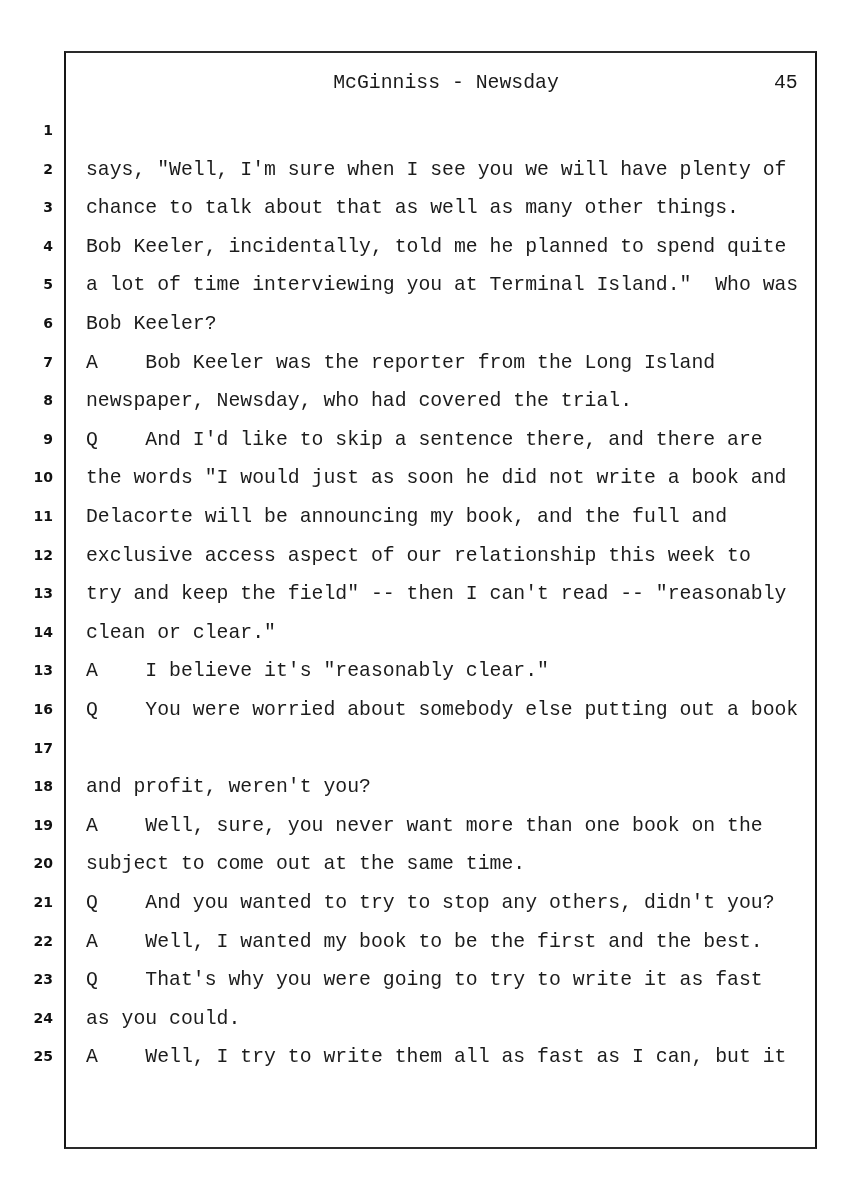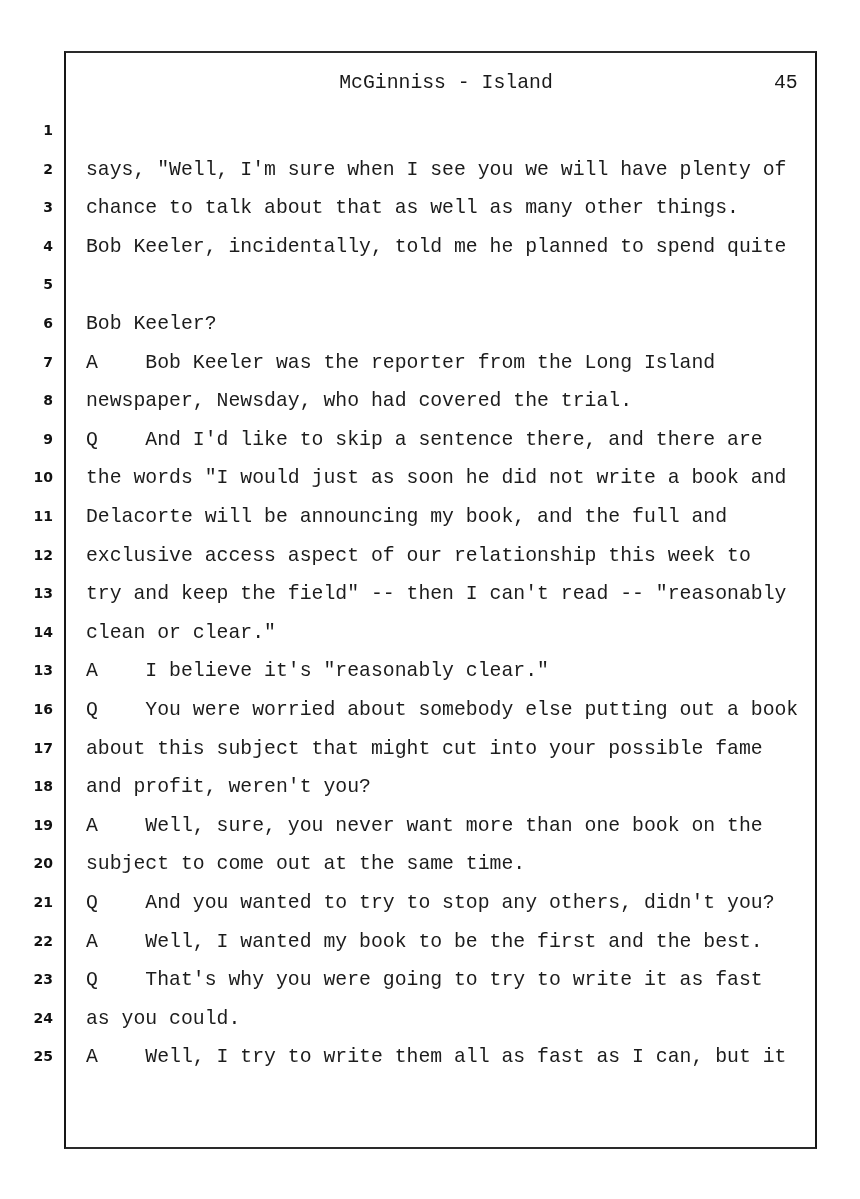--- a/index.html
+++ b/index.html
@@ -73,41 +73,42 @@
       line-height: 26px;
       white-space: pre;
       color: #1c1c1c;
     }
   </style>
 </head>
 <body>
 
 <div class="page-frame"></div>
 
-<div class="header-title">McGinniss - Island</div>
+<div class="header-title">McGinniss - Newsday</div>
 <div class="page-number">45</div>
 
 <div id="lines">
   <div class="line" style="top:131px;">
     <span class="line-number">1</span>
   </div>
   <div class="line" style="top:169.6px;">
     <span class="line-number">2</span>
     <span class="line-text">says, "Well, I'm sure when I see you we will have plenty of</span>
   </div>
   <div class="line" style="top:208.2px;">
     <span class="line-number">3</span>
     <span class="line-text">chance to talk about that as well as many other things.</span>
   </div>
   <div class="line" style="top:246.8px;">
     <span class="line-number">4</span>
     <span class="line-text">Bob Keeler, incidentally, told me he planned to spend quite</span>
   </div>
   <div class="line" style="top:285.4px;">
     <span class="line-number">5</span>
+    <span class="line-text">a lot of time interviewing you at Terminal Island."  Who was</span>
   </div>
   <div class="line" style="top:324px;">
     <span class="line-number">6</span>
     <span class="line-text">Bob Keeler?</span>
   </div>
   <div class="line" style="top:362.6px;">
     <span class="line-number">7</span>
     <span class="line-text">A    Bob Keeler was the reporter from the Long Island</span>
   </div>
   <div class="line" style="top:401.2px;">
@@ -141,21 +142,20 @@
   <div class="line" style="top:671.4px;">
     <span class="line-number">13</span>
     <span class="line-text">A    I believe it's "reasonably clear."</span>
   </div>
   <div class="line" style="top:710px;">
     <span class="line-number">16</span>
     <span class="line-text">Q    You were worried about somebody else putting out a book</span>
   </div>
   <div class="line" style="top:748.6px;">
     <span class="line-number">17</span>
-    <span class="line-text">about this subject that might cut into your possible fame</span>
   </div>
   <div class="line" style="top:787.2px;">
     <span class="line-number">18</span>
     <span class="line-text">and profit, weren't you?</span>
   </div>
   <div class="line" style="top:825.8px;padding-left:20px;">
     <span class="line-number">19</span>
     <span class="line-text">A    Well, sure, you never want more than one book on the</span>
   </div>
   <div class="line" style="top:864.4px;">

